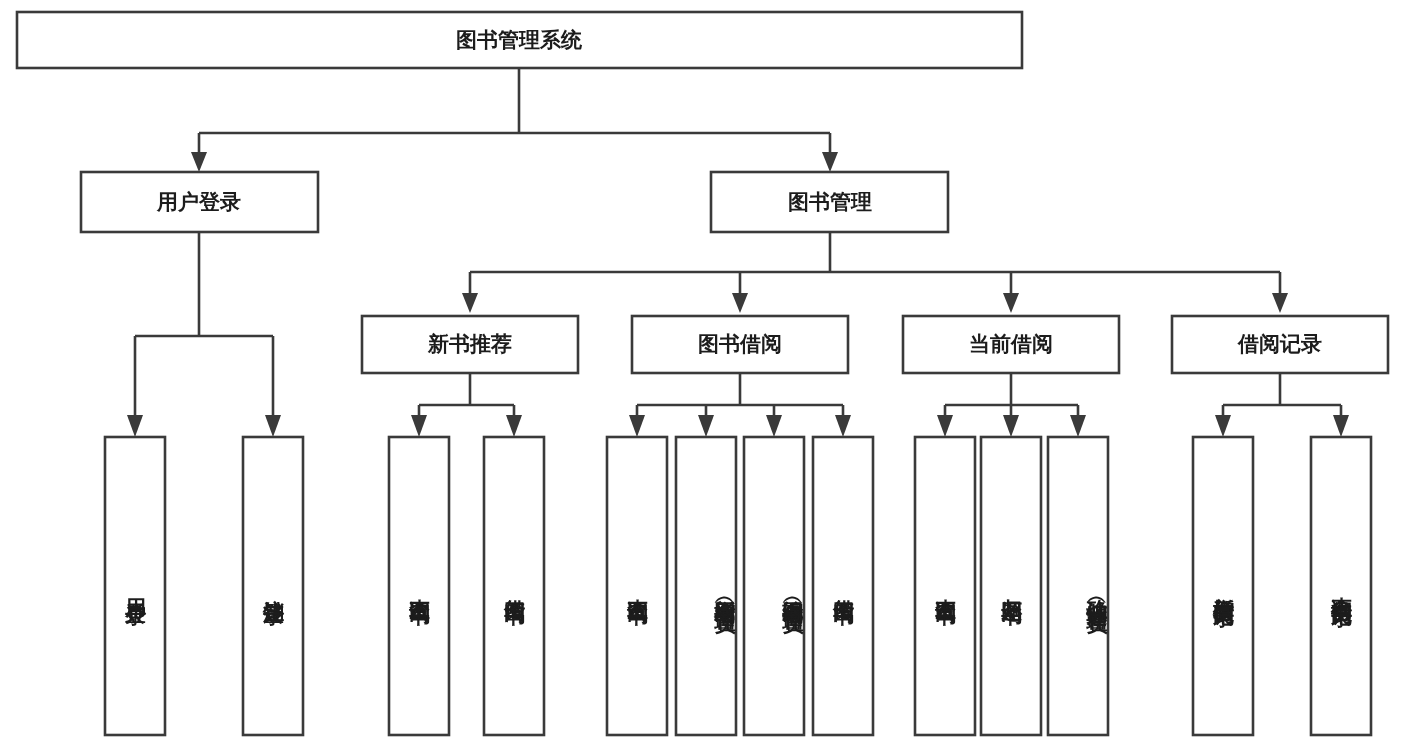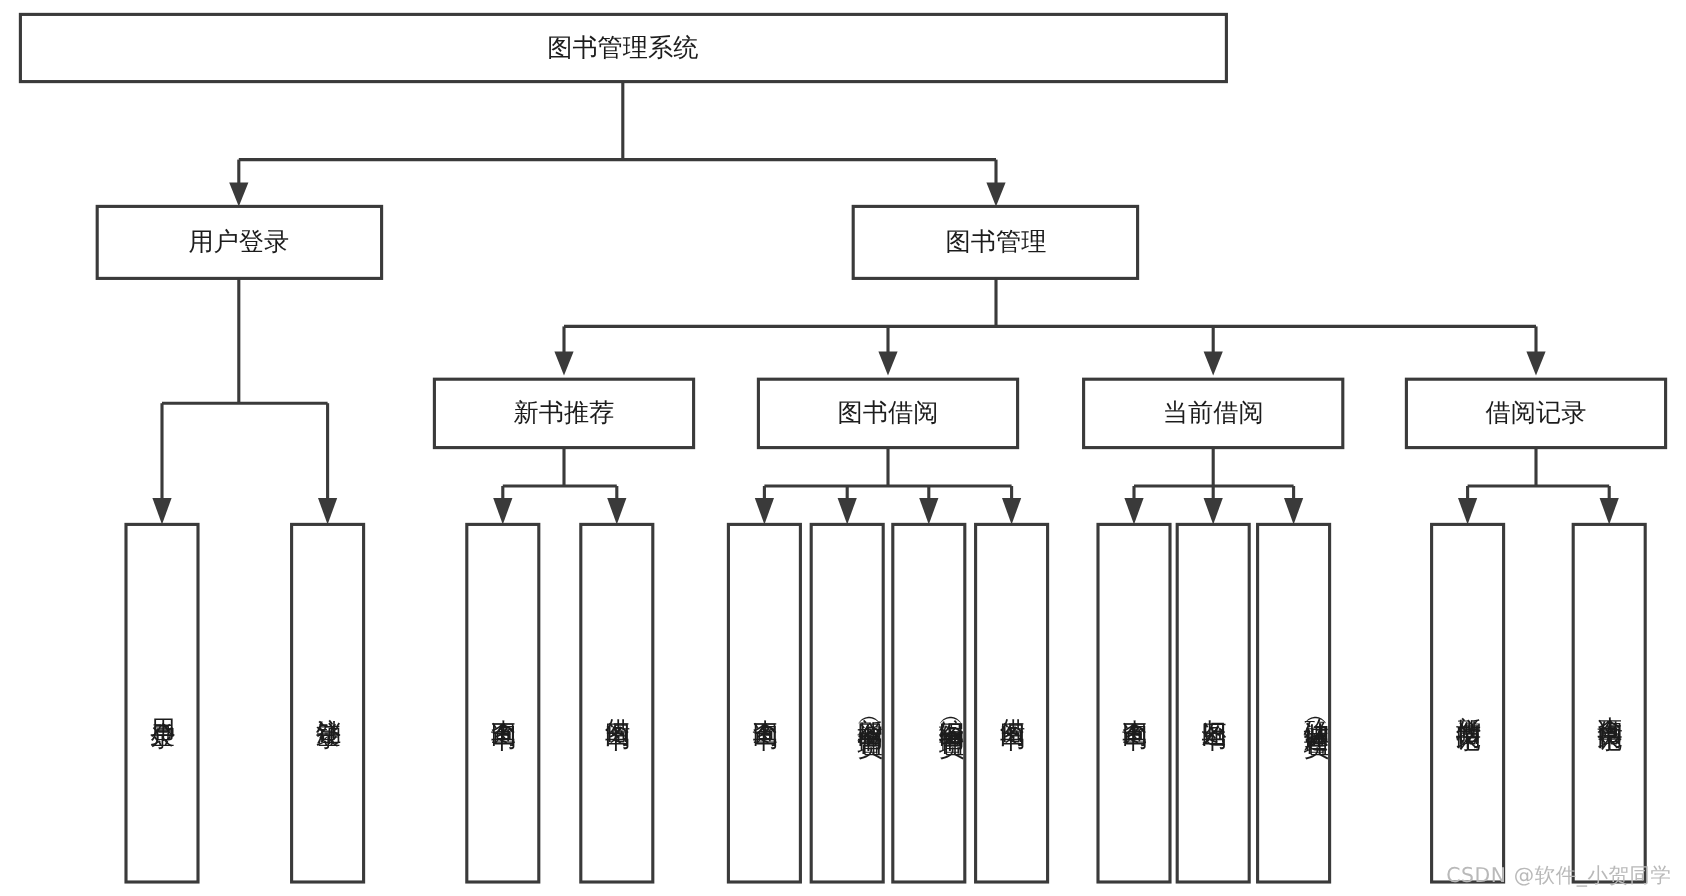--- a/index.html
+++ b/index.html
@@ -11,20 +11,21 @@
     width: 1405px;
     height: 747px;
     font-family: "DejaVu Sans", "Liberation Sans", sans-serif;
     overflow: hidden;
   }
   #diagram-root {
     position: relative;
     width: 1405px;
     height: 747px;
     background: #ffffff;
+    font-weight: bold;
   }
   svg#diagram-svg {
     position: absolute;
     left: 0;
     top: 0;
     width: 1405px;
     height: 747px;
   }
   .node-box {
     fill: #ffffff;
@@ -210,15 +211,14 @@
   <div class="vlabel" style="left:607px; top:437px; width:60px; height:298px;">查询图书</div>
   <div class="vlabel" style="left:676px; top:437px; width:60px; height:298px; align-items:flex-start; padding-top:10px; box-sizing:border-box;">新增图书（管理员）</div>
   <div class="vlabel" style="left:744px; top:437px; width:60px; height:298px; align-items:flex-start; padding-top:10px; box-sizing:border-box;">编辑图书（管理员）</div>
   <div class="vlabel" style="left:813px; top:437px; width:60px; height:298px;">借阅图书</div>
   <div class="vlabel" style="left:915px; top:437px; width:60px; height:298px;">查询图书</div>
   <div class="vlabel" style="left:981px; top:437px; width:60px; height:298px;">归还图书</div>
   <div class="vlabel" style="left:1048px; top:437px; width:60px; height:298px; align-items:flex-start; padding-top:10px; box-sizing:border-box;">确认归还（管理员）</div>
   <div class="vlabel" style="left:1193px; top:437px; width:60px; height:298px;">新增借阅记录</div>
   <div class="vlabel" style="left:1311px; top:437px; width:60px; height:298px;">查询借阅记录</div>
 
-  <div class="watermark">CSDN @软件_小贺同学</div>
 
 </div>
 
 </body></html>

